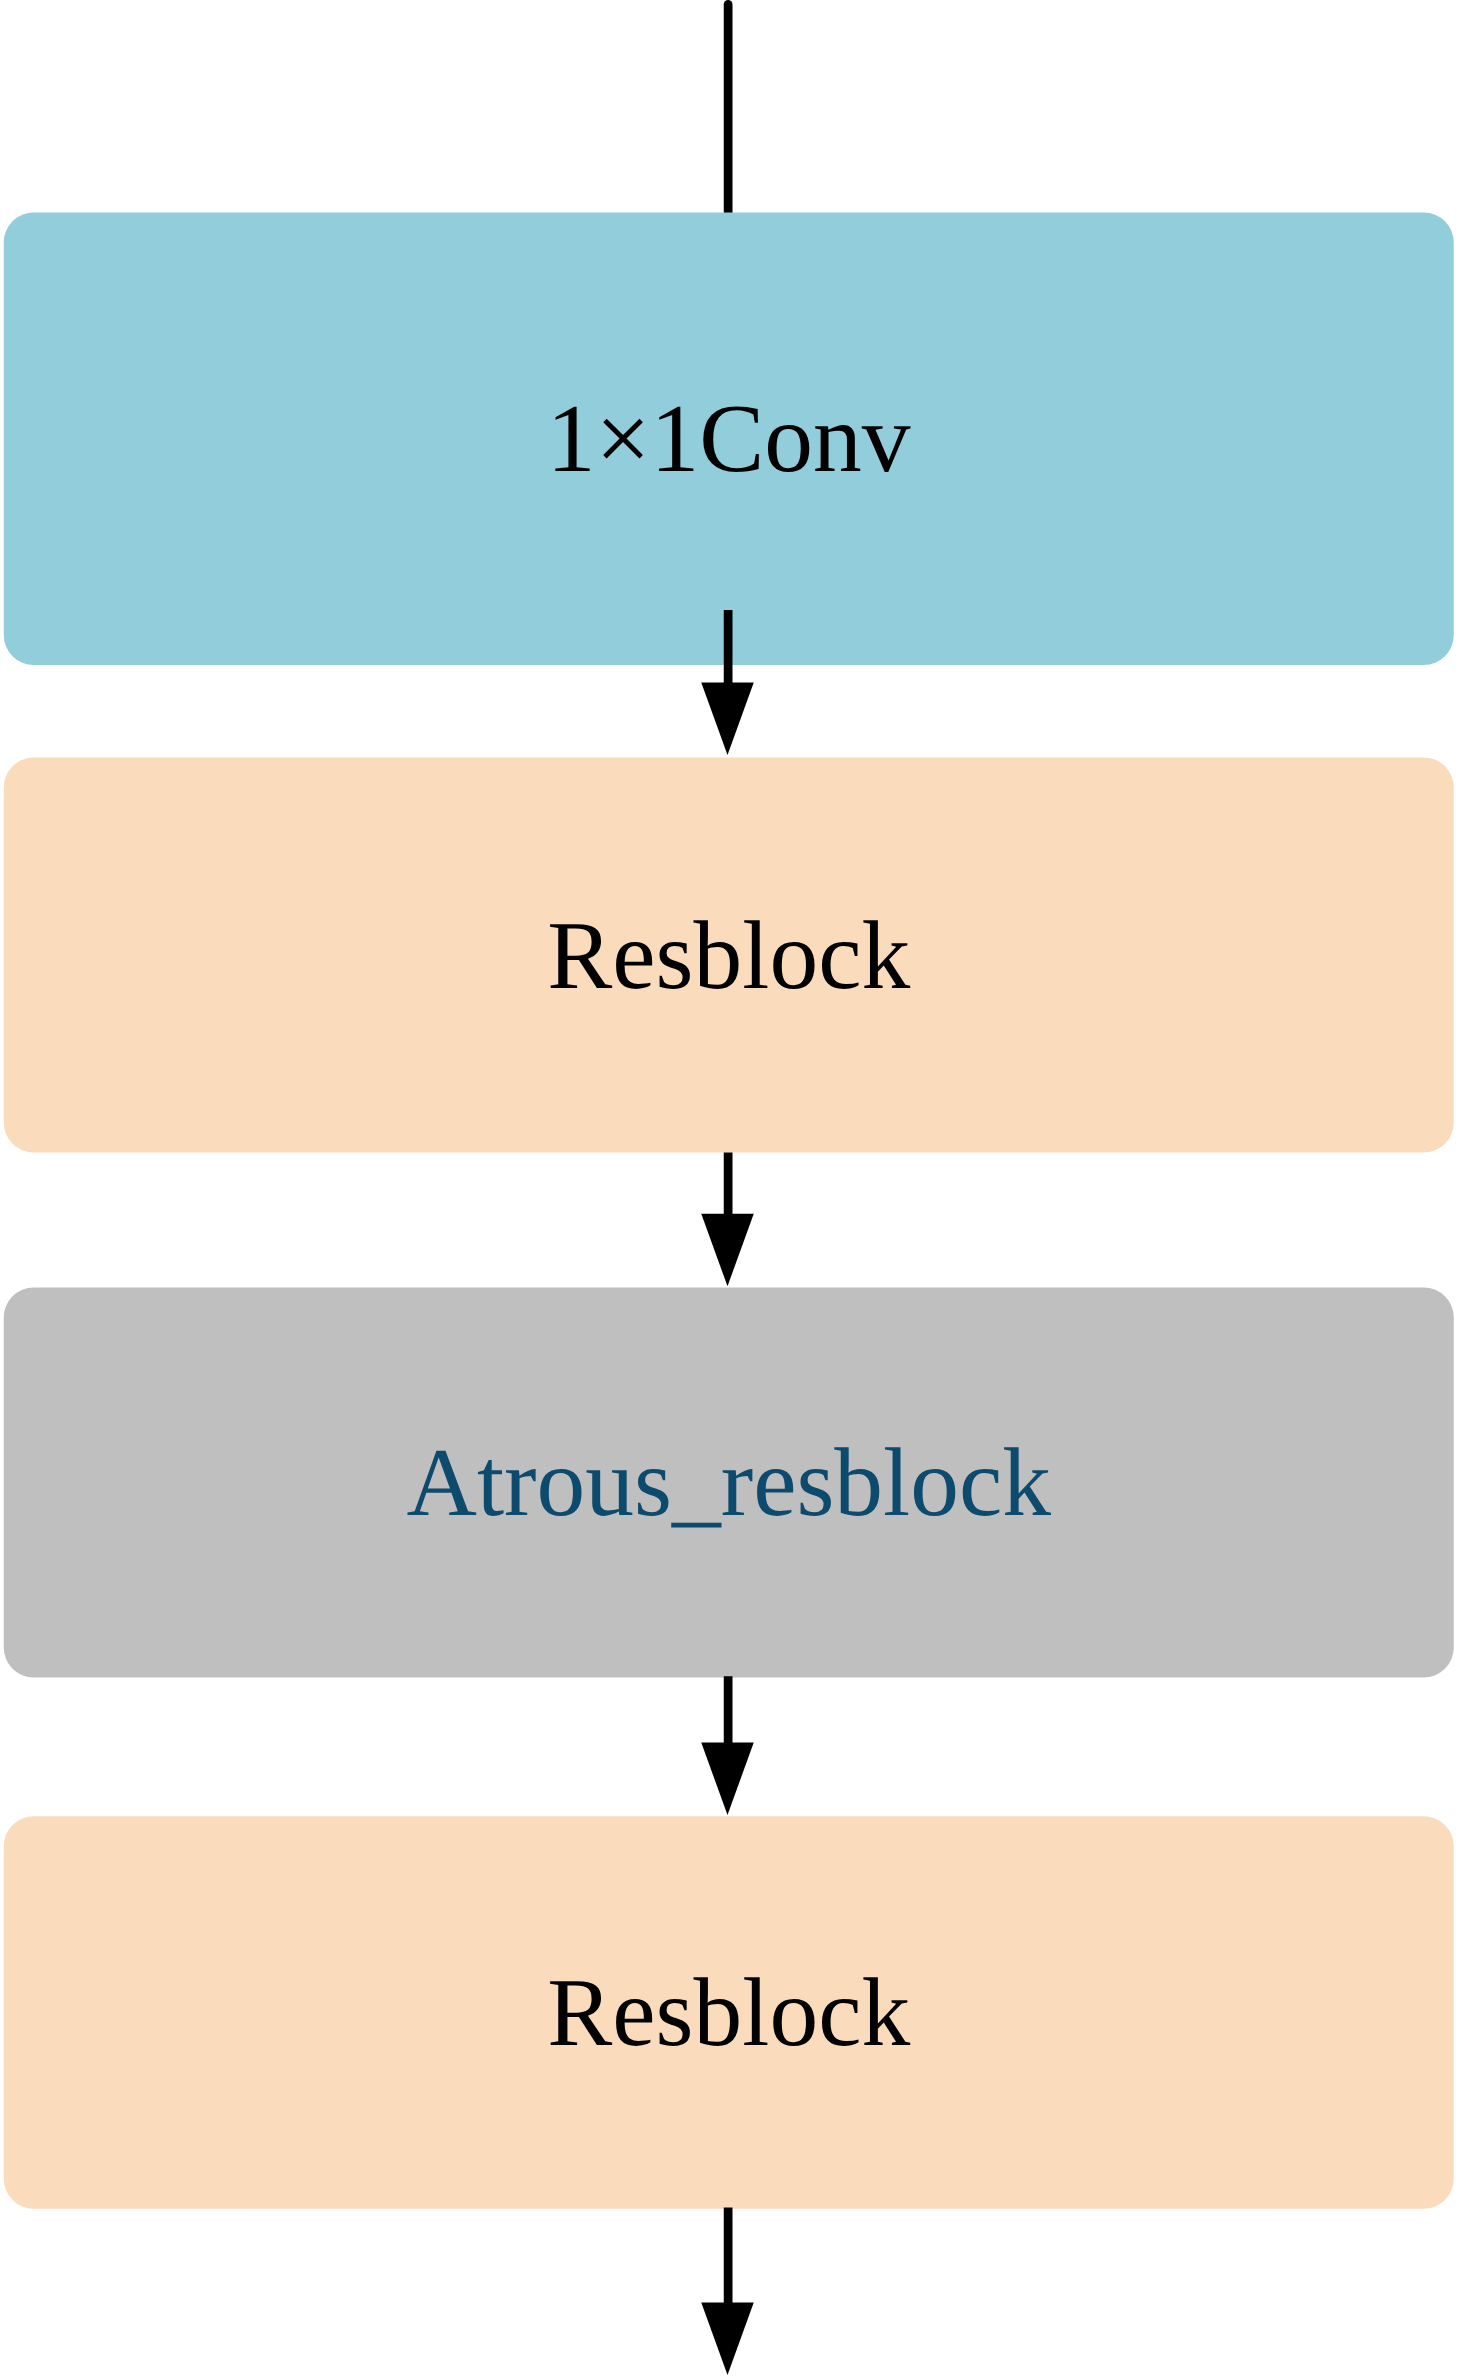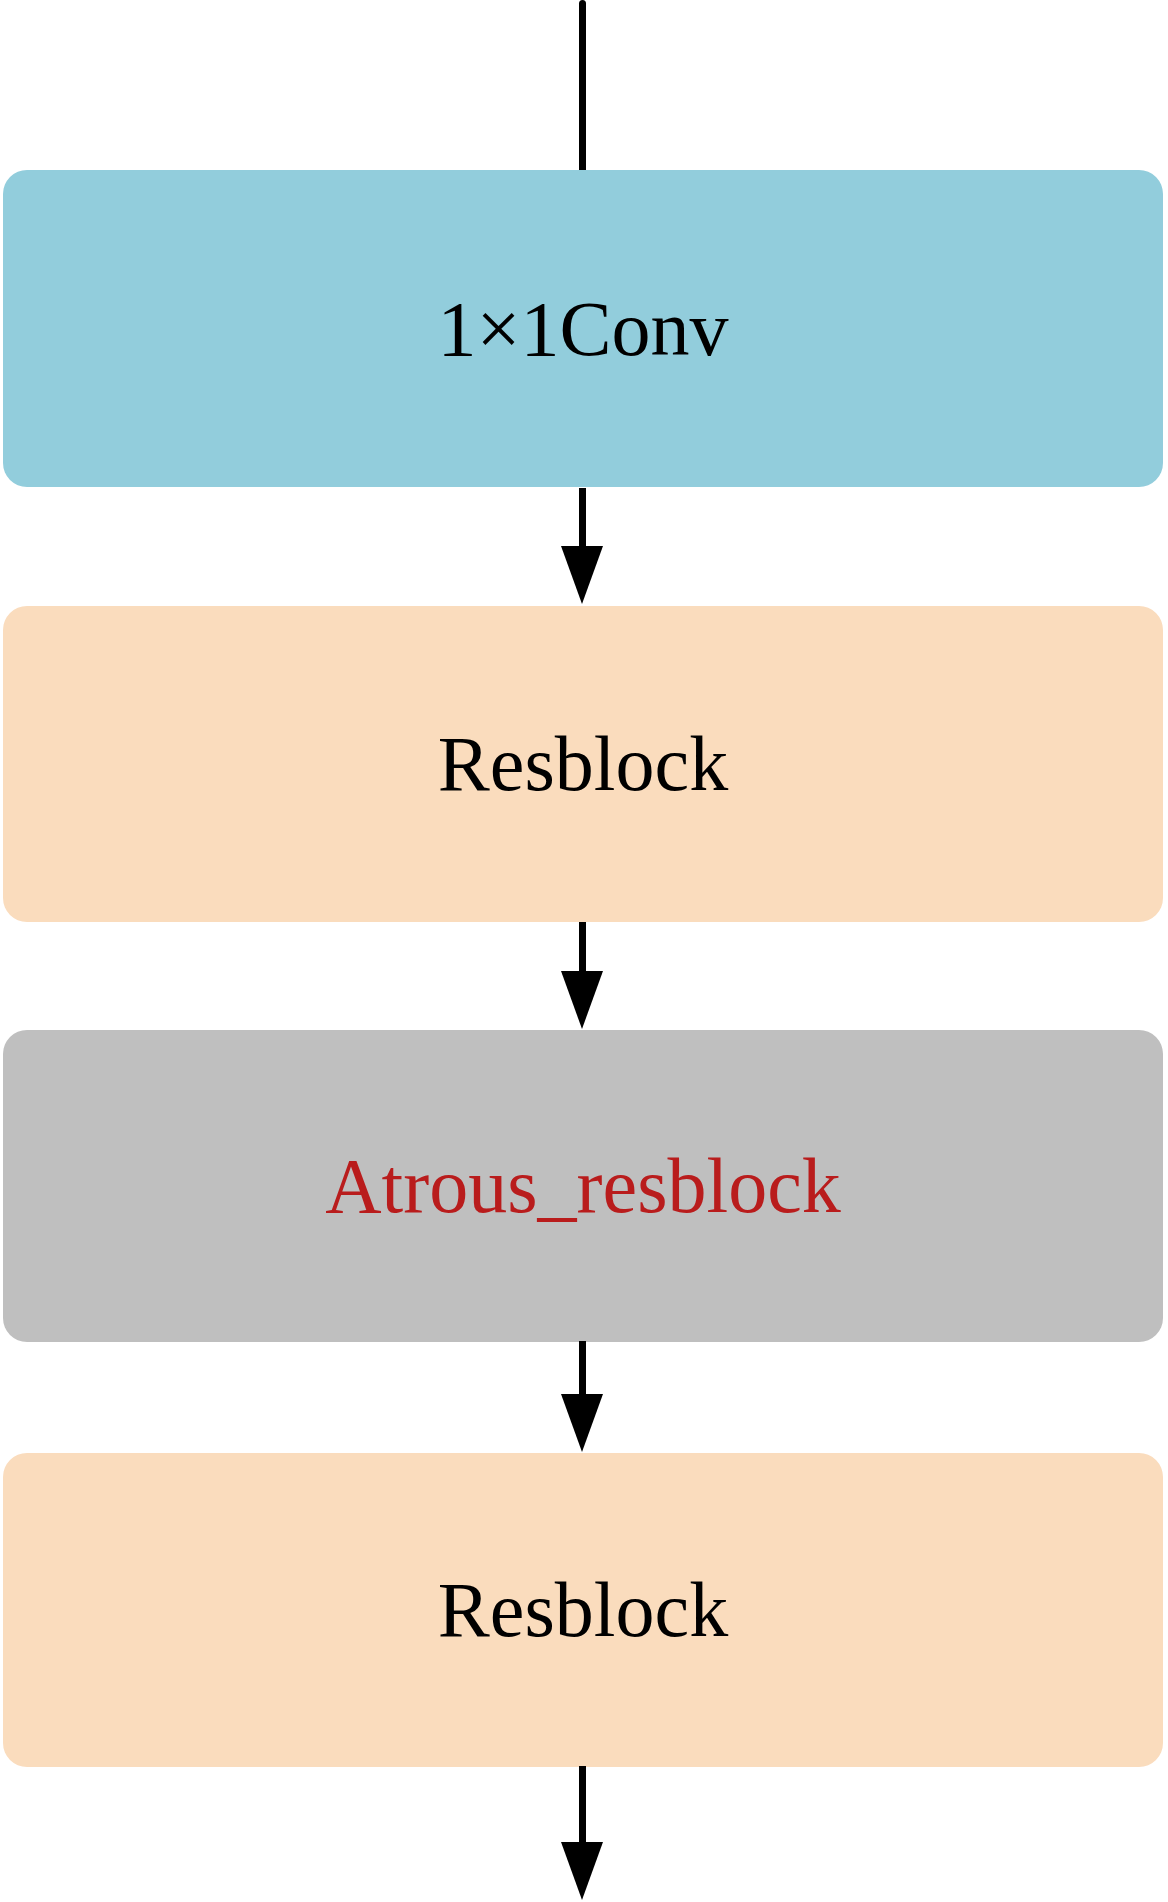--- a/index.html
+++ b/index.html
@@ -23,21 +23,21 @@
     align-items: center;
     justify-content: center;
     font-family: "Liberation Serif", "DejaVu Serif", serif;
     font-size: 78px;
     line-height: 1;
     color: #000000;
   }
   .node .node-label {
     white-space: nowrap;
   }
-  .n0 { top: 170px; height: 317px; }
+  .n0 { top: 170px; height: 362px; }
   .n1 { top: 606px; height: 316px; }
   .n2 { top: 1030px; height: 312px; }
   .n3 { top: 1453px; height: 314px; }
 
   .shaft {
     position: absolute;
     left: 579px;
     width: 7px;
     background: #000000;
   }
@@ -76,21 +76,21 @@
   <div class="shaft shaft-a1" style="background: rgb(0, 0, 0);"></div>
   <div class="head head-a1" style="border-top-color: rgb(0, 0, 0);"></div>
 
   <div class="node n1" style="background: rgb(250, 220, 189); color: rgb(0, 0, 0);">
     <span class="node-label">Resblock</span>
   </div>
 
   <div class="shaft shaft-a2" style="background: rgb(0, 0, 0);"></div>
   <div class="head head-a2" style="border-top-color: rgb(0, 0, 0);"></div>
 
-  <div class="node n2" style="background: rgb(191, 191, 191); color: #b91c1c;">
+  <div class="node n2" style="background: rgb(191, 191, 191); color: #0c4a6e;">
     <span class="node-label">Atrous_resblock</span>
   </div>
 
   <div class="shaft shaft-a3" style="background: rgb(0, 0, 0);"></div>
   <div class="head head-a3" style="border-top-color: rgb(0, 0, 0);"></div>
 
   <div class="node n3" style="background: rgb(250, 220, 189); color: rgb(0, 0, 0);">
     <span class="node-label">Resblock</span>
   </div>
 

